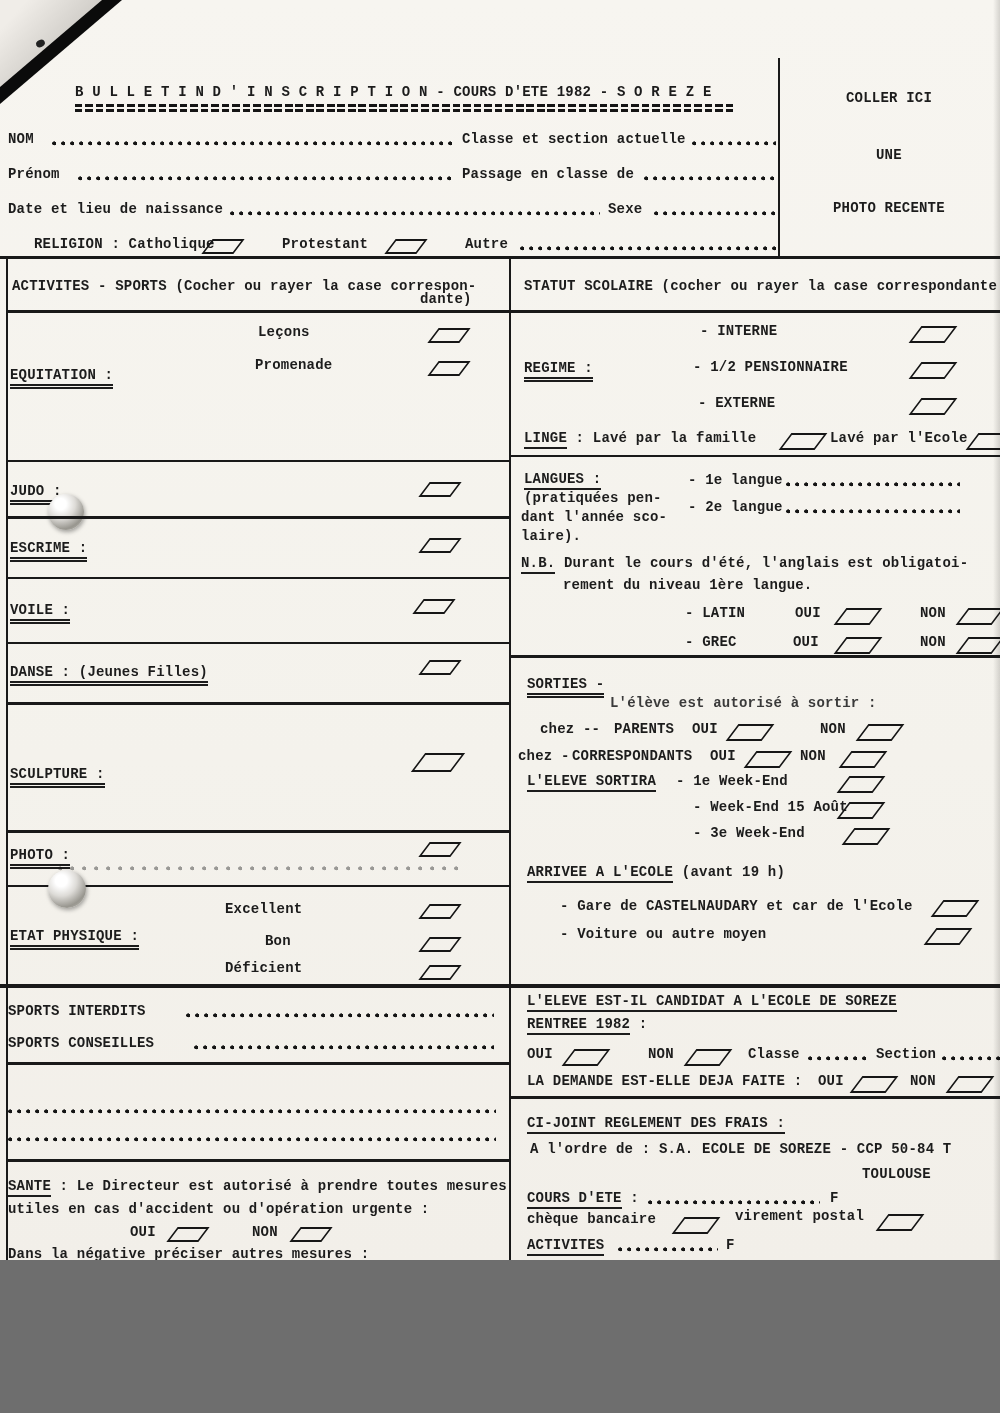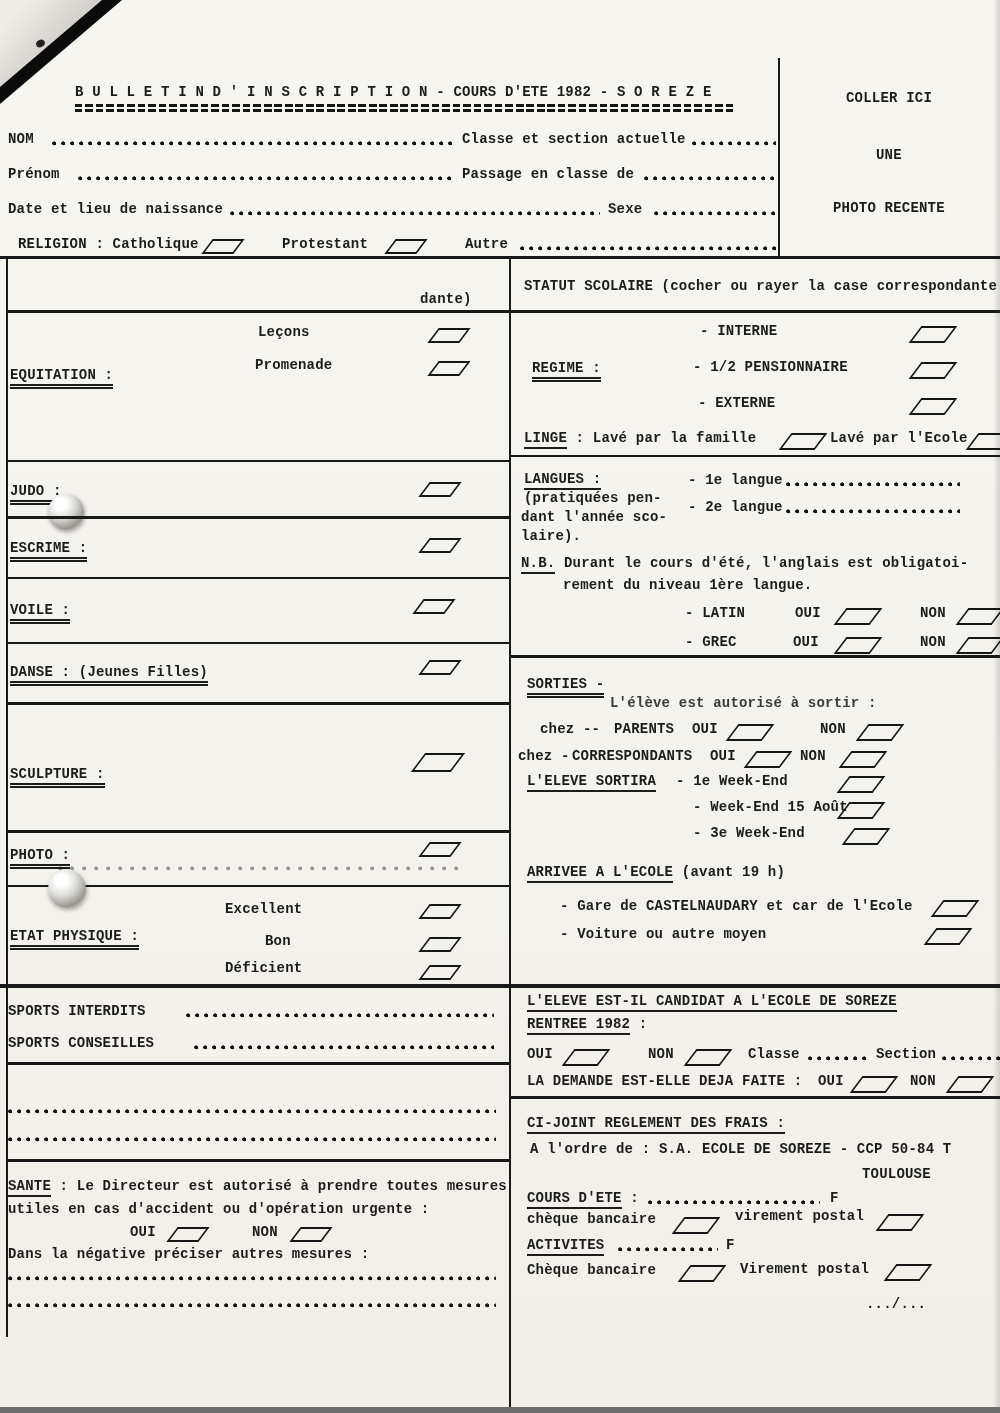--- a/index.html
+++ b/index.html
@@ -1,17 +1,17 @@
 <!DOCTYPE html>
 <html><head>
 <meta charset="utf-8">
 <style>
   html,body{margin:0;padding:0;background:#6e6e6e;}
   .page{
-    position:relative;width:1000px;height:1407px;margin:0 auto;
+    position:relative;width:1000px;height:1260px;margin:0 auto;
     background:linear-gradient(180deg,#f7f5f0 0%,#f4f2ec 60%,#f2efe9 100%);
     font-family:"Liberation Mono","DejaVu Sans Mono",monospace;
     color:#1c1c1c;font-weight:700;font-size:14px;overflow:hidden;
   }
   .t{position:absolute;white-space:nowrap;line-height:16px;letter-spacing:.2px;}
   .faded{color:#3a3a3a;font-weight:600;}
   .u{border-bottom:2px solid #1c1c1c;padding-bottom:1px;}
   .uu{border-bottom:5px double #1c1c1c;padding-bottom:1px;}
   .hl{position:absolute;background:#191919;}
   .vl{position:absolute;background:#191919;}
@@ -50,36 +50,37 @@
   <div class="t" style="left:8px;top:166px;">Prénom</div>
   <div class="dots" style="left:78px;top:176px;width:376px;"></div>
   <div class="t" style="left:462px;top:166px;">Passage en classe de</div>
   <div class="dots" style="left:644px;top:176px;width:132px;"></div>
 
   <div class="t" style="left:8px;top:201px;">Date et lieu de naissance</div>
   <div class="dots" style="left:230px;top:211px;width:370px;"></div>
   <div class="t" style="left:608px;top:201px;">Sexe</div>
   <div class="dots" style="left:654px;top:211px;width:122px;"></div>
 
-  <div class="t" style="left:8px;top:236px;padding-left:10px;">RELIGION : Catholique</div>
+  <div class="t" style="left:24px;top:236px;padding-left:10px;">RELIGION : Catholique</div>
   <div class="cb" style="left:207px;top:239px;"></div>
   <div class="t" style="left:282px;top:236px;">Protestant</div>
   <div class="cb" style="left:390px;top:239px;"></div>
   <div class="t" style="left:465px;top:236px;">Autre</div>
   <div class="dots" style="left:520px;top:246px;width:256px;"></div>
 
   <div class="vl" style="left:778px;top:58px;width:2px;height:200px;"></div>
   <div class="t" style="left:846px;top:90px;">COLLER ICI</div>
   <div class="t" style="left:876px;top:147px;">UNE</div>
   <div class="t" style="left:833px;top:200px;">PHOTO RECENTE</div>
 
   <div class="hl" style="left:0;top:256px;width:1000px;height:3px;"></div>
   <div class="vl" style="left:509px;top:259px;width:2px;height:1154px;"></div>
   <div class="vl" style="left:6px;top:259px;width:2px;height:1078px;"></div>
 
+  <div class="t" style="left:12px;top:278px;">ACTIVITES - SPORTS (Cocher ou rayer la case correspon-</div>
   <div class="t" style="left:420px;top:291px;">dante)</div>
   <div class="hl" style="left:6px;top:310px;width:504px;height:3px;"></div>
 
   <div class="t" style="left:258px;top:324px;">Leçons</div>
   <div class="cb" style="left:433px;top:328px;"></div>
   <div class="t" style="left:255px;top:357px;">Promenade</div>
   <div class="cb" style="left:433px;top:361px;"></div>
   <div class="t uu" style="left:10px;top:367px;">EQUITATION :</div>
   <div class="hl" style="left:6px;top:460px;width:504px;height:2px;"></div>
 
@@ -138,21 +139,21 @@
   <div class="cb" style="left:295px;top:1227px;"></div>
   <div class="t" style="left:8px;top:1246px;">Dans la négative préciser autres mesures :</div>
   <div class="dots" style="left:8px;top:1276px;width:488px;"></div>
   <div class="dots" style="left:8px;top:1303px;width:488px;"></div>
 
   <div class="t" style="left:524px;top:278px;">STATUT SCOLAIRE (cocher ou rayer la case correspondante</div>
   <div class="hl" style="left:509px;top:310px;width:491px;height:3px;"></div>
 
   <div class="t" style="left:700px;top:323px;">- INTERNE</div>
   <div class="cb md" style="left:915px;top:326px;"></div>
-  <div class="t uu" style="left:524px;top:360px;margin-left:8px;">REGIME :</div>
+  <div class="t uu" style="left:524px;top:360px;">REGIME :</div>
   <div class="t" style="left:693px;top:359px;">- 1/2 PENSIONNAIRE</div>
   <div class="cb md" style="left:915px;top:362px;"></div>
   <div class="t" style="left:698px;top:395px;">- EXTERNE</div>
   <div class="cb md" style="left:915px;top:398px;"></div>
 
   <div class="t" style="left:524px;top:430px;"><span class="u">LINGE</span><span> : Lavé par la famille</span></div>
   <div class="cb md" style="left:785px;top:433px;"></div>
   <div class="t" style="left:830px;top:430px;">Lavé par l'Ecole</div>
   <div class="cb md" style="left:972px;top:433px;"></div>
   <div class="hl" style="left:509px;top:455px;width:491px;height:2px;"></div>

